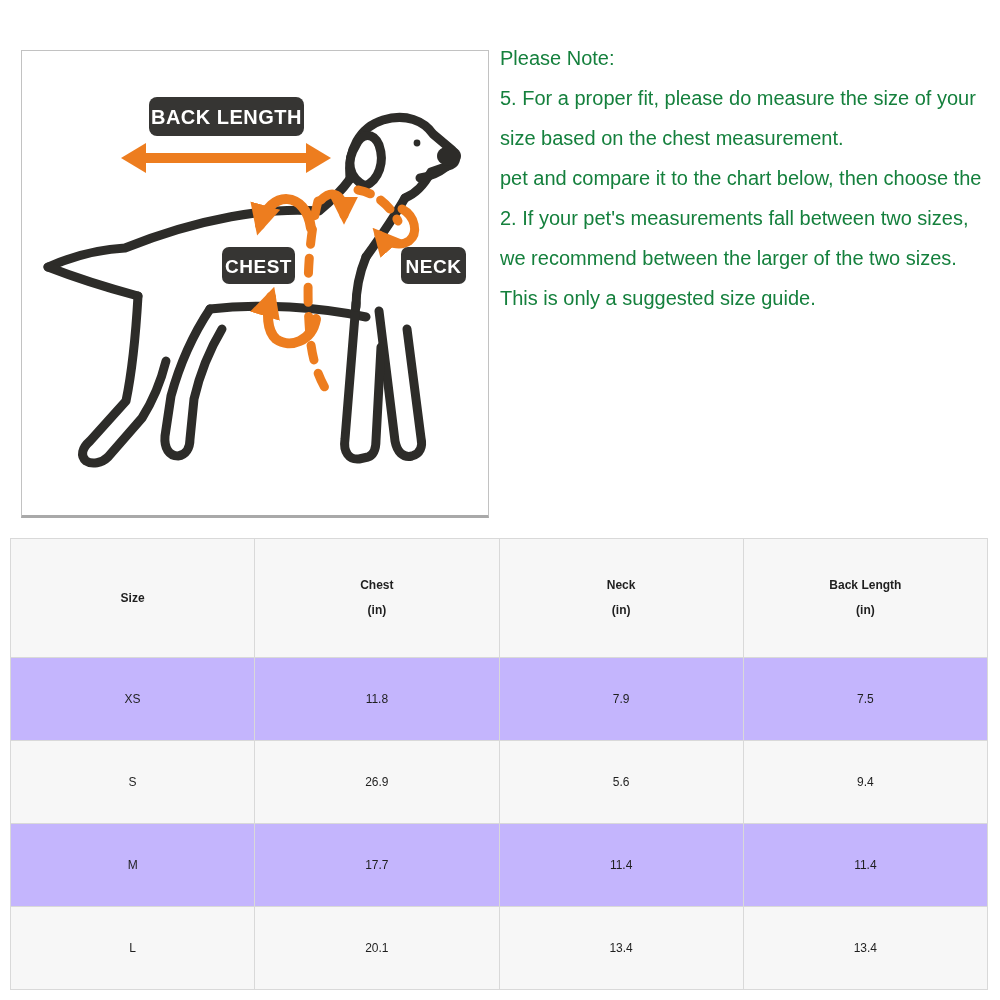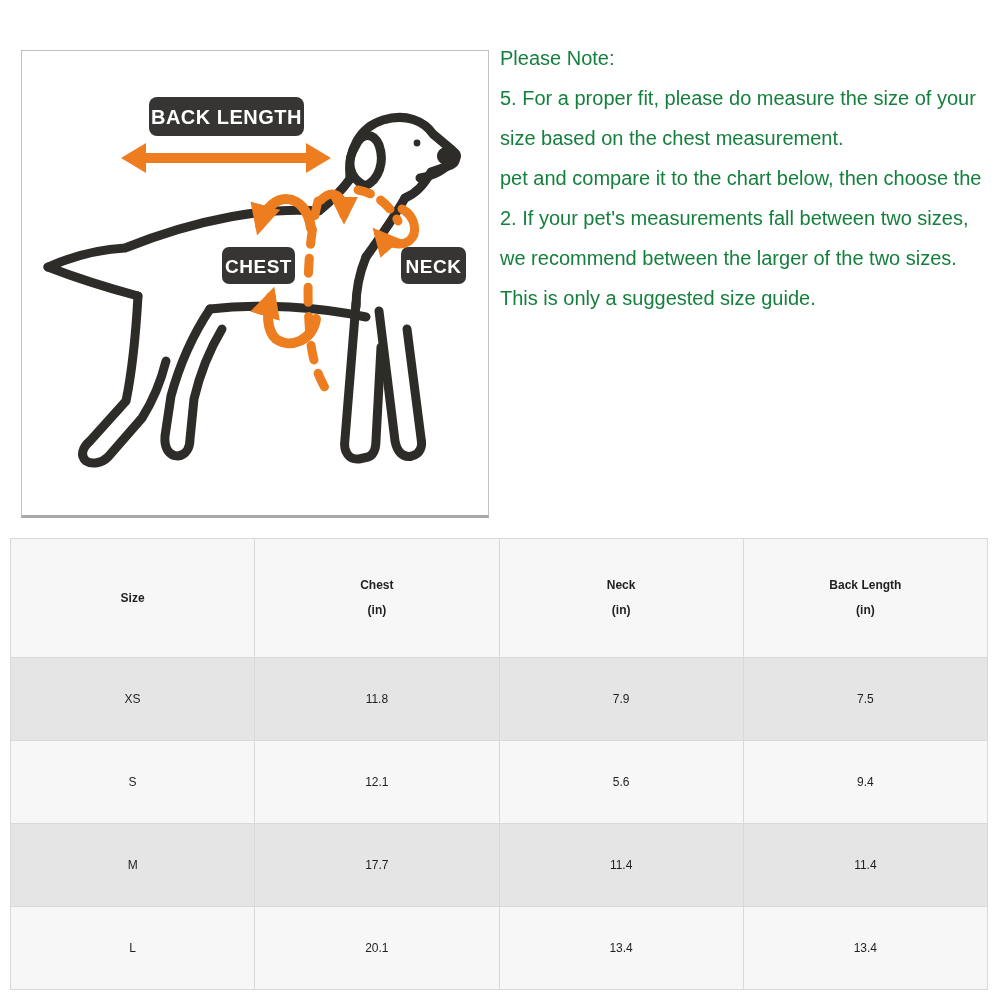--- a/index.html
+++ b/index.html
@@ -65,21 +65,21 @@
     text-align: center;
     vertical-align: middle;
     padding: 0;
   }
   #size-table th {
     height: 118px;
     background: #f7f7f7;
     font-weight: bold;
     line-height: 25px;
   }
-  #size-table td { height: 82px; background: #e5e5e5; }
+  #size-table td { height: 82px; background: #c4b5fd; }
   #size-table tr.striped td { background: #f7f7f7; }
 </style>
 </head>
 <body>
 
 <div id="page">
 
   <div id="diagram-panel">
     <svg width="466" height="464" viewBox="0 0 466 464">
       <defs>
@@ -192,21 +192,21 @@
     </thead>
     <tbody>
       <tr>
         <td>XS</td>
         <td>11.8</td>
         <td>7.9</td>
         <td>7.5</td>
       </tr>
       <tr class="striped">
         <td>S</td>
-        <td>12.1</td>
+        <td>26.9</td>
         <td>5.6</td>
         <td>9.4</td>
       </tr>
       <tr>
         <td>M</td>
         <td>17.7</td>
         <td>11.4</td>
         <td>11.4</td>
       </tr>
       <tr class="striped">

